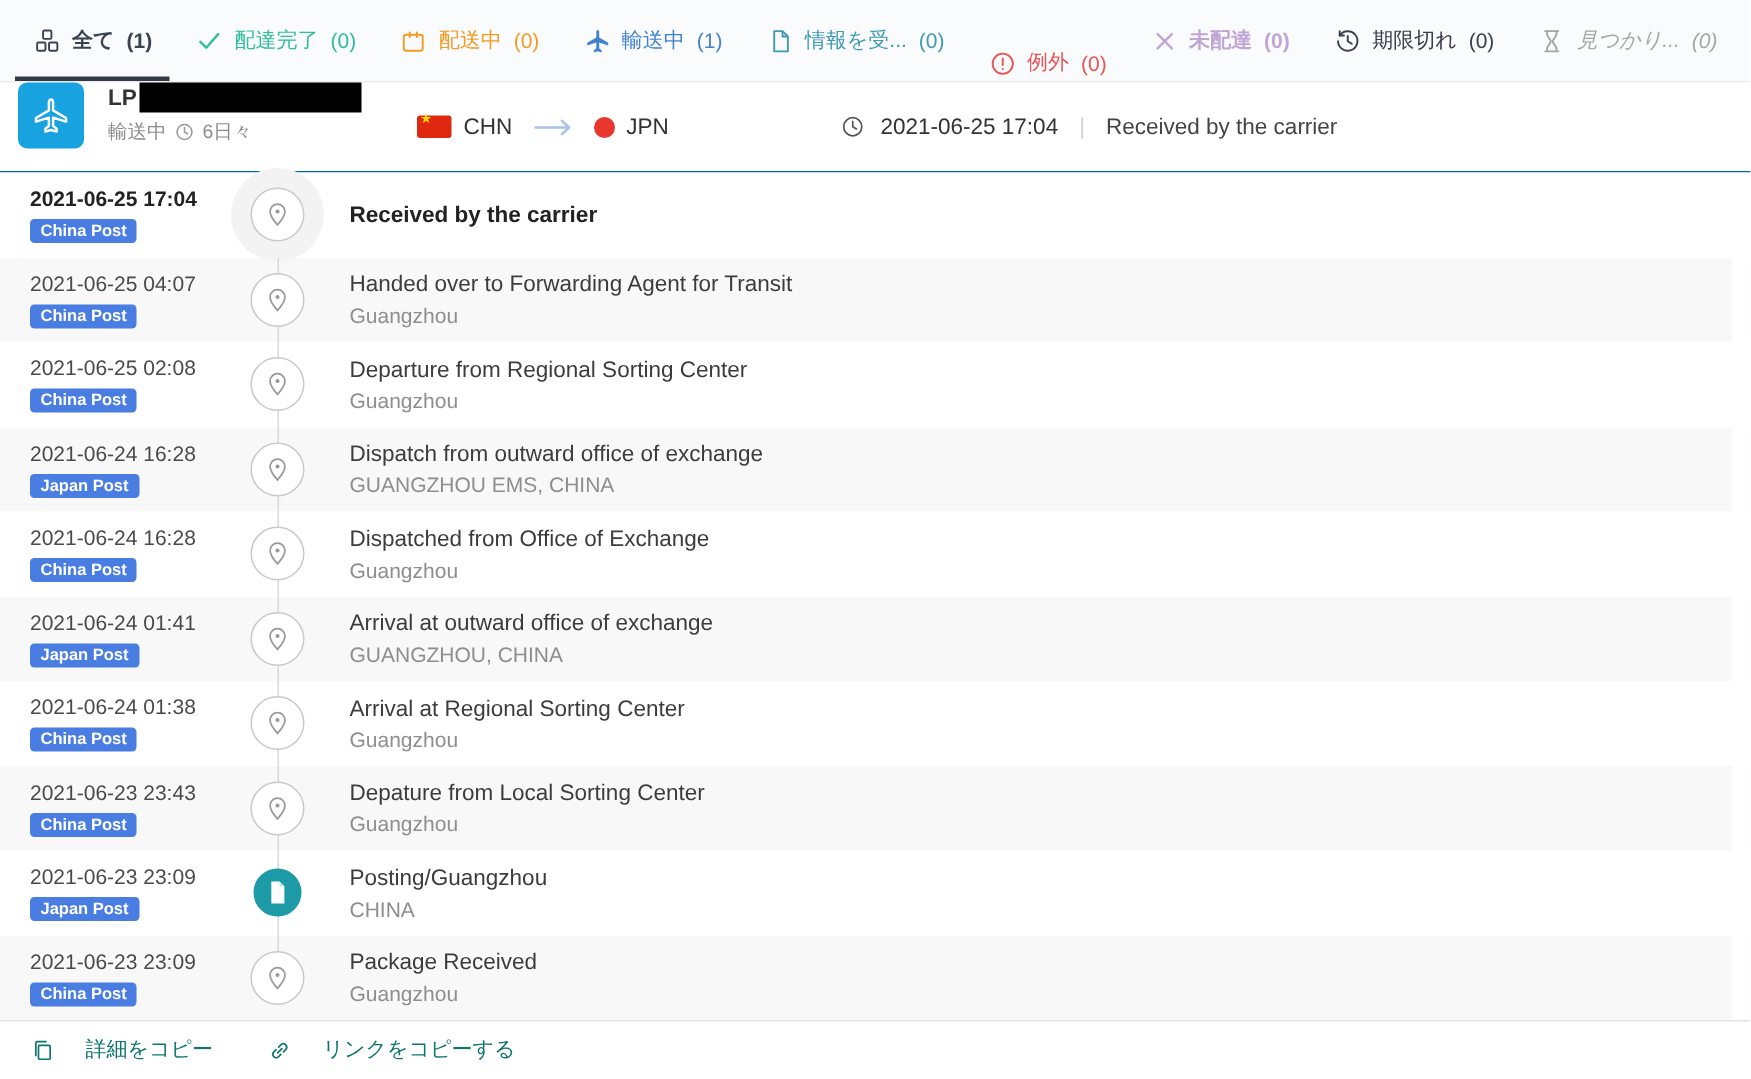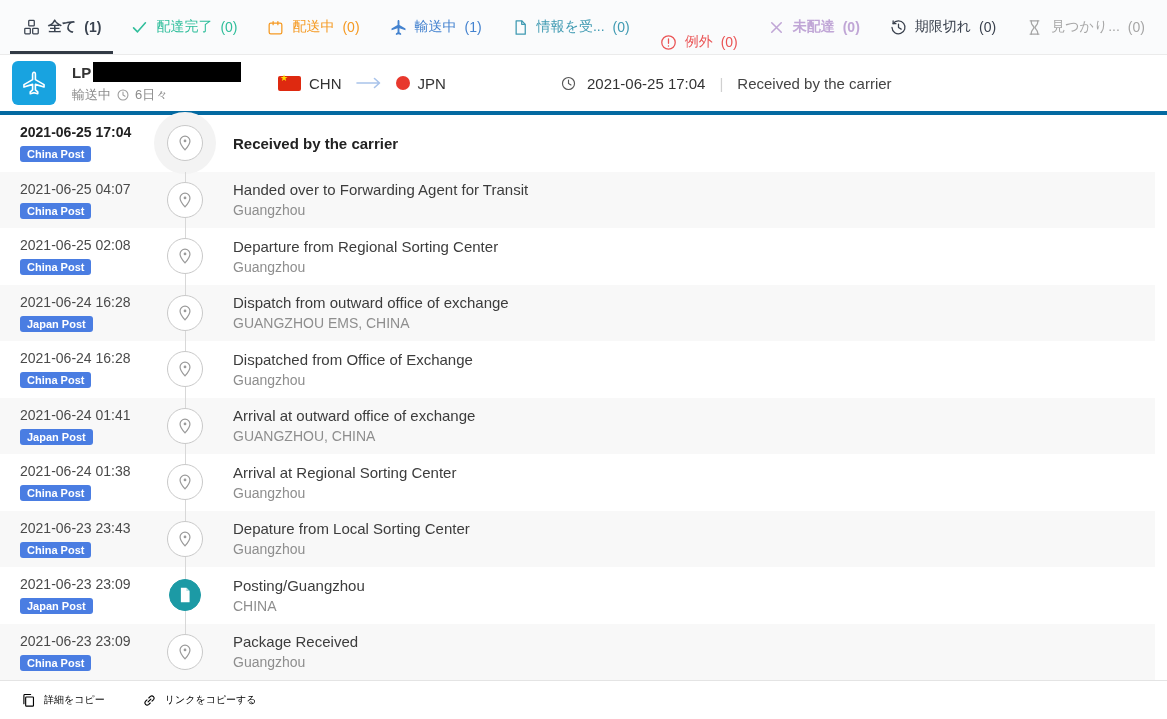--- a/index.html
+++ b/index.html
@@ -5,31 +5,31 @@
   * { margin:0; padding:0; box-sizing:border-box; }
   html,body { width:1167px; height:719px; overflow:hidden; background:#fff;
               font-family:"Liberation Sans","DejaVu Sans",sans-serif; }
   .app { width:1167px; height:719px; display:flex; flex-direction:column; position:relative; }
 
   
   .tabbar { height:55px; flex:0 0 55px; display:flex; align-items:stretch;
             background:#fafbfc; border-bottom:1px solid #ebebeb; padding:0 22px; }
   .tab { display:flex; align-items:center; gap:7px; font-size:14px; cursor:pointer;
          position:relative; margin-right:auto; white-space:nowrap; }
-  .tab:last-child { margin-right:0; }
+  .tab:last-child { margin-right:0;font-style:italic; }
   .tab-icon { display:flex; align-items:center; }
   .tab-icon svg { width:19px; height:19px; }
   .tab-count { margin-left:1px; }
   .tab.active { font-weight:bold; }
   .tab.active::after { content:""; position:absolute; left:-12px; right:-12px; bottom:0;
                        height:3px; background:#323a45; }
 
   
-  .card { height:60px; flex:0 0 60px; background:#fff; display:flex; align-items:center;
-          padding-left:12px; border-bottom:4px solid #0369a1; }
+  .card { height:60px; flex:0 0 60px; background:#fff; display:flex; 
+          padding-left:12px; border-bottom:1px solid #0369a1; }
   .carrier-square { width:44px; height:44px; border-radius:6px; background:#18a3e0;
                     display:flex; align-items:center; justify-content:center; flex:0 0 44px; }
   .carrier-square svg { width:28px; height:28px; }
   .id-block { margin-left:16px; width:192px; }
   .id-line { display:flex; align-items:center; }
   .tracking-prefix { font-size:15px; color:#333; font-weight:bold; }
   .redacted { display:inline-block; width:148px; height:20px; background:#000; margin-left:2px; }
   .status-line { display:flex; align-items:center; gap:5px; margin-top:4px;
                  font-size:13px; color:#8c8c8c; }
   .status-line svg { width:14px; height:14px; }
@@ -74,21 +74,21 @@
   .event-title { font-size:15px; color:#3c3c3c; }
   .event-location { font-size:14px; color:#8e8e8e; margin-top:4px; }
   .event-location:empty { display:none; }
   .event-row.highlight .event-time,
   .event-row.highlight .event-title { font-weight:bold; color:#222; }
   .scroll-gutter { position:absolute; right:0; top:116px; width:12px; height:564px; background:#fff; }
 
   
   .footer { flex:0 0 39px; height:39px; border-top:1px solid #e4e4e4; background:#fff;
             display:flex; align-items:center; padding-left:20px; gap:36px; }
-  .footer-link { display:flex; align-items:center; gap:7px; color:#000000; font-size:10px; cursor:pointer; }
+  .footer-link { display:flex; align-items:center; gap:20px; color:#0f766e; font-size:14px; cursor:pointer; }
   .footer-link svg { width:17px; height:17px; }
 </style>
 </head>
 <body>
 
 <div class="app">
 
   <div class="tabbar">
     <div class="tab active" style="color: rgb(58, 67, 80);">
       <span class="tab-icon">

